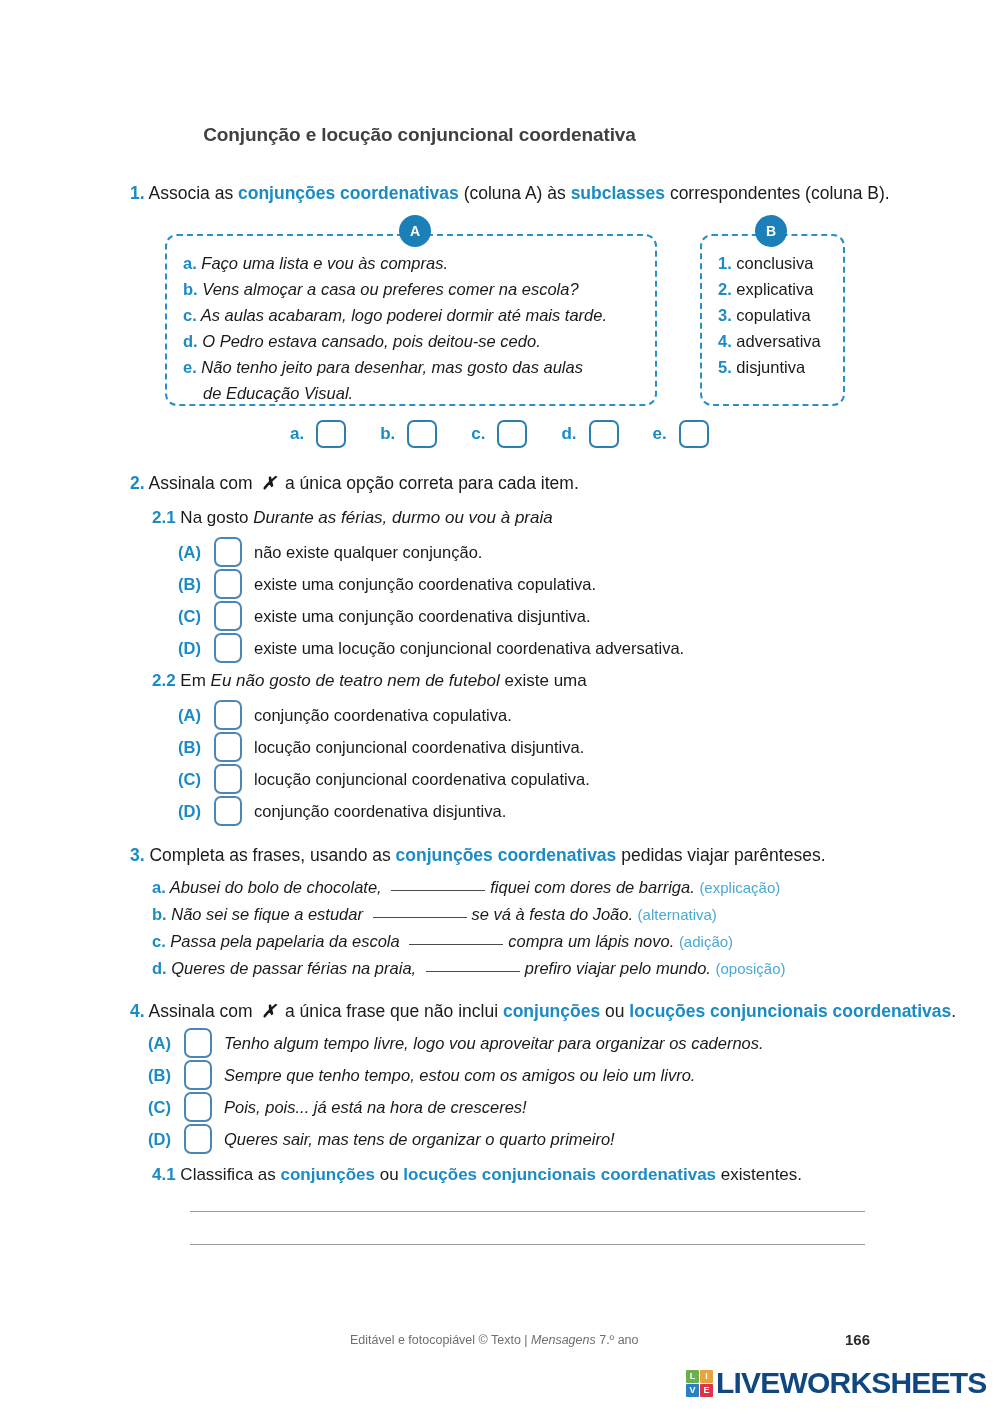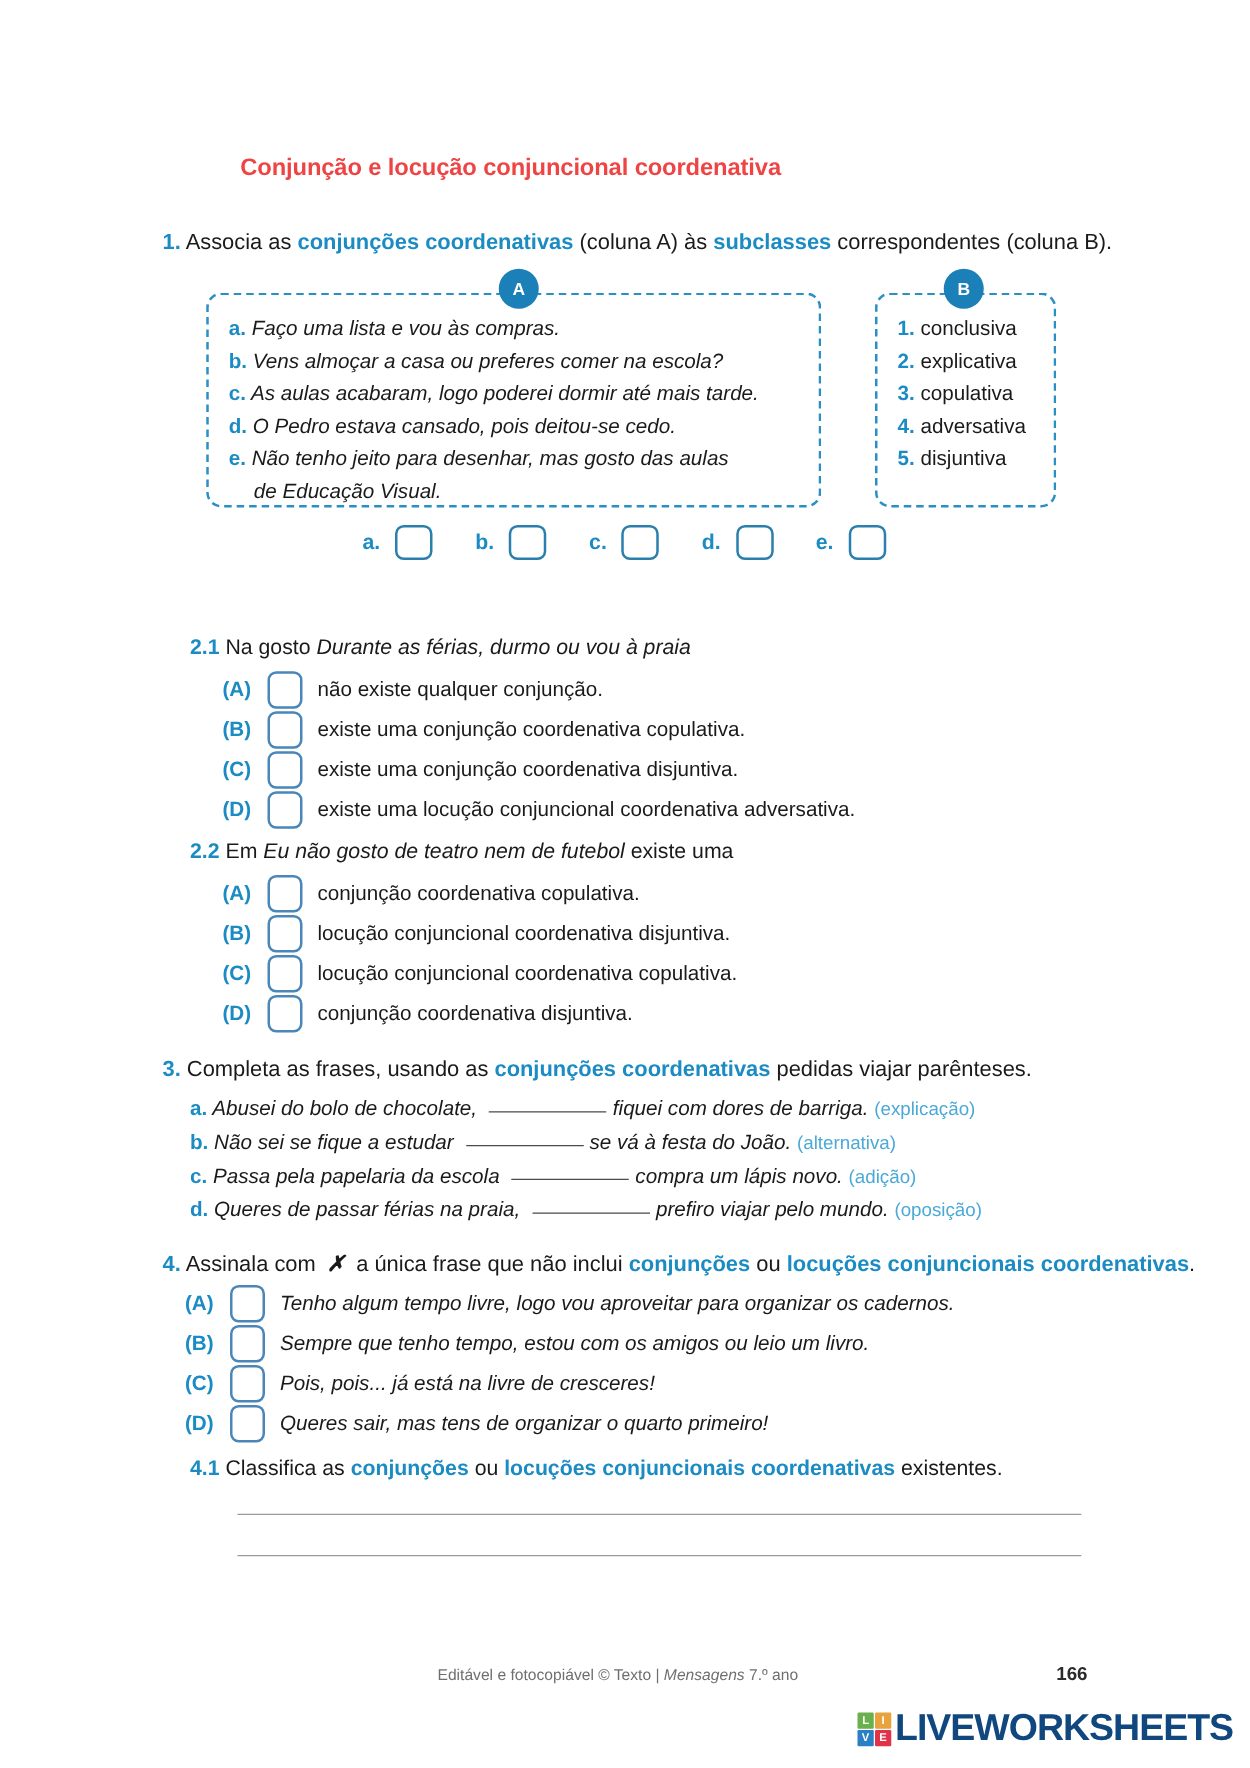--- a/index.html
+++ b/index.html
@@ -19,26 +19,26 @@
   .page {
     position: absolute;
     inset: 0;
     padding: 0;
   }
 
   
   .doc-title {
     position: absolute;
     top: 124px;
-    left: 4px;
+    left: 15px;
     width: 809px;
     text-align: center;
     font-size: 19px;
     font-weight: bold;
-    color: #ef4444;
+    color: #404040;
     letter-spacing: -0.1px;
   }
 
   
   .accent { color: #1b8bc4; font-weight: bold; }
   .qnum { color: #1b8bc4; font-weight: bold; }
   .italic { font-style: italic; }
 
   
   .q1-line {
@@ -347,20 +347,23 @@
     <div class="slot-group">
       <span class="slot-lbl">d.</span>
       <div class="slot-box"></div>
     </div>
     <div class="slot-group">
       <span class="slot-lbl">e.</span>
       <div class="slot-box"></div>
     </div>
   </div>
 
+  <div class="q2-line">
+    <span class="qnum">2.</span><span> Assinala com </span><span class="xmark">✗</span><span> a única opção correta para cada item.</span>
+  </div>
 
   <div class="q21-line">
     <span class="qnum">2.1</span><span> Na gosto </span><span class="italic">Durante as férias, durmo ou vou à praia</span>
   </div>
 
   <div class="opt-stack s21">
     <div class="opt-row">
       <span class="opt-key">(A)</span>
       <div class="opt-chk"></div>
       <span class="opt-txt">não existe qualquer conjunção.</span>
@@ -447,21 +450,21 @@
       <span class="opt-txt">Tenho algum tempo livre, logo vou aproveitar para organizar os cadernos.</span>
     </div>
     <div class="opt-row">
       <span class="opt-key">(B)</span>
       <div class="opt-chk"></div>
       <span class="opt-txt">Sempre que tenho tempo, estou com os amigos ou leio um livro.</span>
     </div>
     <div class="opt-row">
       <span class="opt-key">(C)</span>
       <div class="opt-chk"></div>
-      <span class="opt-txt">Pois, pois... já está na livre de cresceres!</span>
+      <span class="opt-txt">Pois, pois... já está na hora de cresceres!</span>
     </div>
     <div class="opt-row">
       <span class="opt-key">(D)</span>
       <div class="opt-chk"></div>
       <span class="opt-txt">Queres sair, mas tens de organizar o quarto primeiro!</span>
     </div>
   </div>
 
   <div class="q41-line">
     <span class="qnum">4.1</span><span> Classifica as </span><span class="accent">conjunções</span><span> ou </span><span class="accent">locuções conjuncionais coordenativas</span><span> existentes.</span>

